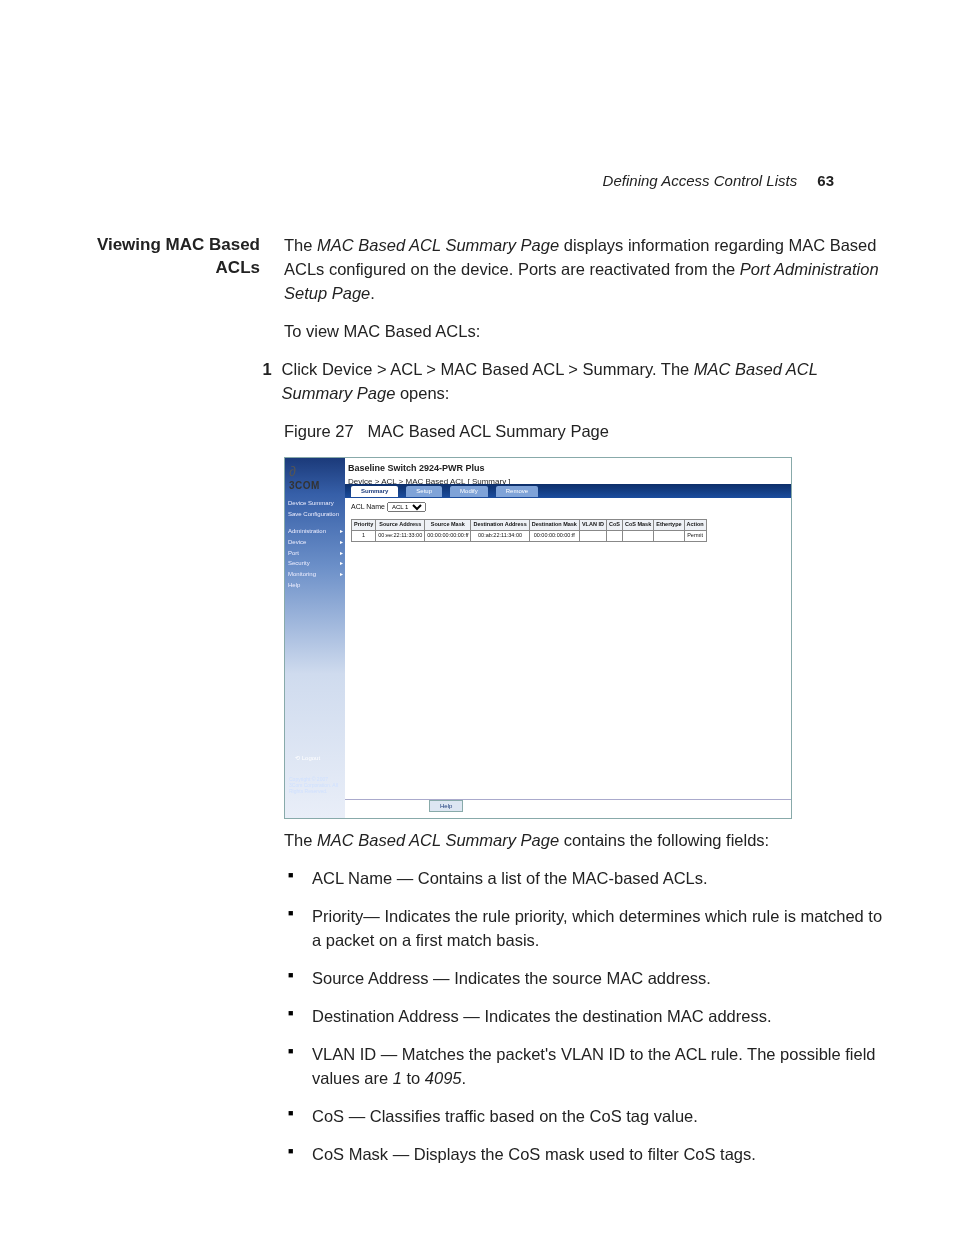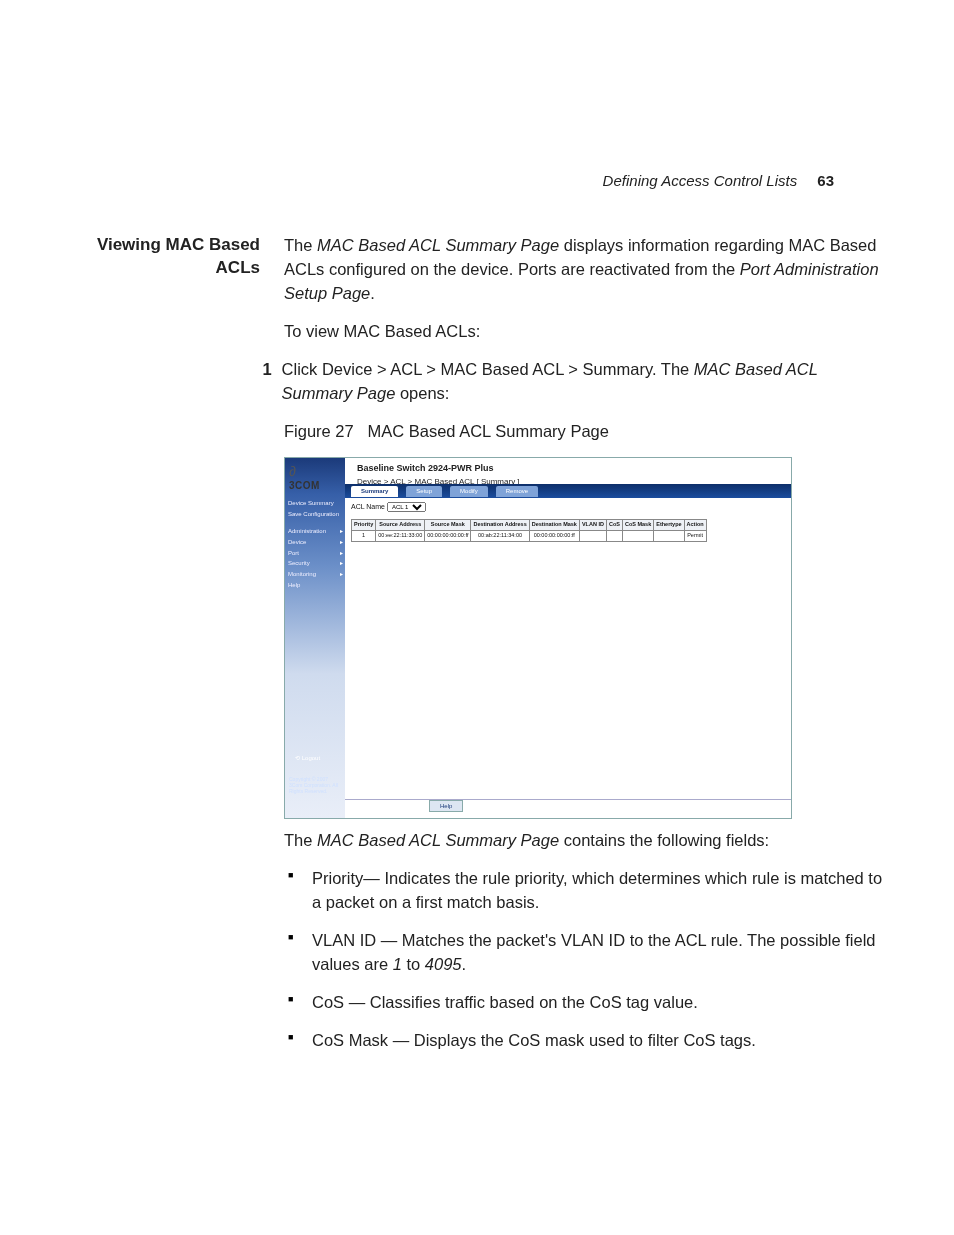--- a/index.html
+++ b/index.html
@@ -23,21 +23,21 @@
   .shot-side{position:absolute;left:0;top:0;width:60px;height:100%;background:linear-gradient(#1b3a7a 0%,#365fa8 10%,#6b8fc8 30%,#cfdbee 60%,#e9eef8 100%);color:#fff;}
   .logo{position:absolute;left:4px;top:6px;color:#111;line-height:1.1;}
   .logo .swirl{font-size:14px;color:#555;}
   .logo .com{font-size:10px;font-weight:700;color:#333;letter-spacing:0.5px;text-align:right;}
   .snav{position:absolute;top:40px;left:3px;right:2px;color:#eef;font-size:6px;line-height:1.8;}
   .snav div{white-space:nowrap;}
   .snav .arr::after{content:"▸";float:right;color:#fff;}
   .logout{position:absolute;bottom:56px;left:10px;font-size:6px;color:#fff;}
   .copy{position:absolute;bottom:24px;left:4px;right:4px;font-size:5px;color:#cfe0ff;line-height:1.2;}
   .shot-main{position:absolute;left:60px;right:0;top:0;height:100%;}
-  .shot-hdr{position:absolute;left:12px;top:4px;font-size:8px;color:#222;}
+  .shot-hdr{position:absolute;left:3px;top:4px;font-size:8px;color:#222;}
   .shot-hdr .big{font-weight:700;font-size:9px;}
   .tabbar{position:absolute;top:26px;left:0;right:0;height:14px;background:linear-gradient(#0d2f6a,#1b4d9e);display:flex;align-items:center;padding-left:6px;gap:8px;}
   .tabbar .tab{background:#7fa3d8;color:#fff;font-size:6px;padding:1px 10px;border-radius:2px 2px 0 0;}
   .tabbar .tab.active{background:#fff;color:#1b3a7a;font-weight:700;}
   .body{position:absolute;top:44px;left:6px;right:6px;}
   .aclrow{font-size:7px;margin-bottom:6px;}
   .aclrow select{font-size:6px;}
   table.data{border-collapse:collapse;font-size:5.5px;}
   table.data th,table.data td{border:1px solid #888;padding:1px 2px;white-space:nowrap;text-align:center;}
   table.data th{background:#eef1f6;font-weight:700;}
@@ -145,20 +145,23 @@
           <div class="hr" style="bottom:18px"></div>
           <div class="helpbtn">Help</div>
         </div>
       </div>
 
       <p>
         <span>The </span><span class="ital">MAC Based ACL Summary Page</span><span> contains the following fields:</span>
       </p>
 
       <ul class="ul">
+        <li><span class="b">ACL Name</span><span> — </span><span>Contains a list of the MAC-based ACLs.</span></li>
         <li><span class="b">Priority</span><span>— </span><span>Indicates the rule priority, which determines which rule is matched to a packet on a first match basis.</span></li>
+        <li><span class="b">Source Address</span><span> — </span><span>Indicates the source MAC address.</span></li>
+        <li><span class="b">Destination Address</span><span> — </span><span>Indicates the destination MAC address.</span></li>
         <li><span class="b">VLAN ID</span><span> — </span><span>Matches the packet's VLAN ID to the ACL rule. The possible field values are </span><span class="ital">1</span><span> to </span><span class="ital">4095</span><span>.</span></li>
         <li><span class="b">CoS</span><span> — </span><span>Classifies traffic based on the CoS tag value.</span></li>
         <li><span class="b">CoS Mask</span><span> — </span><span>Displays the CoS mask used to filter CoS tags.</span></li>
       </ul>
     </div>
   </div>
 </div>
 
 </body></html>

